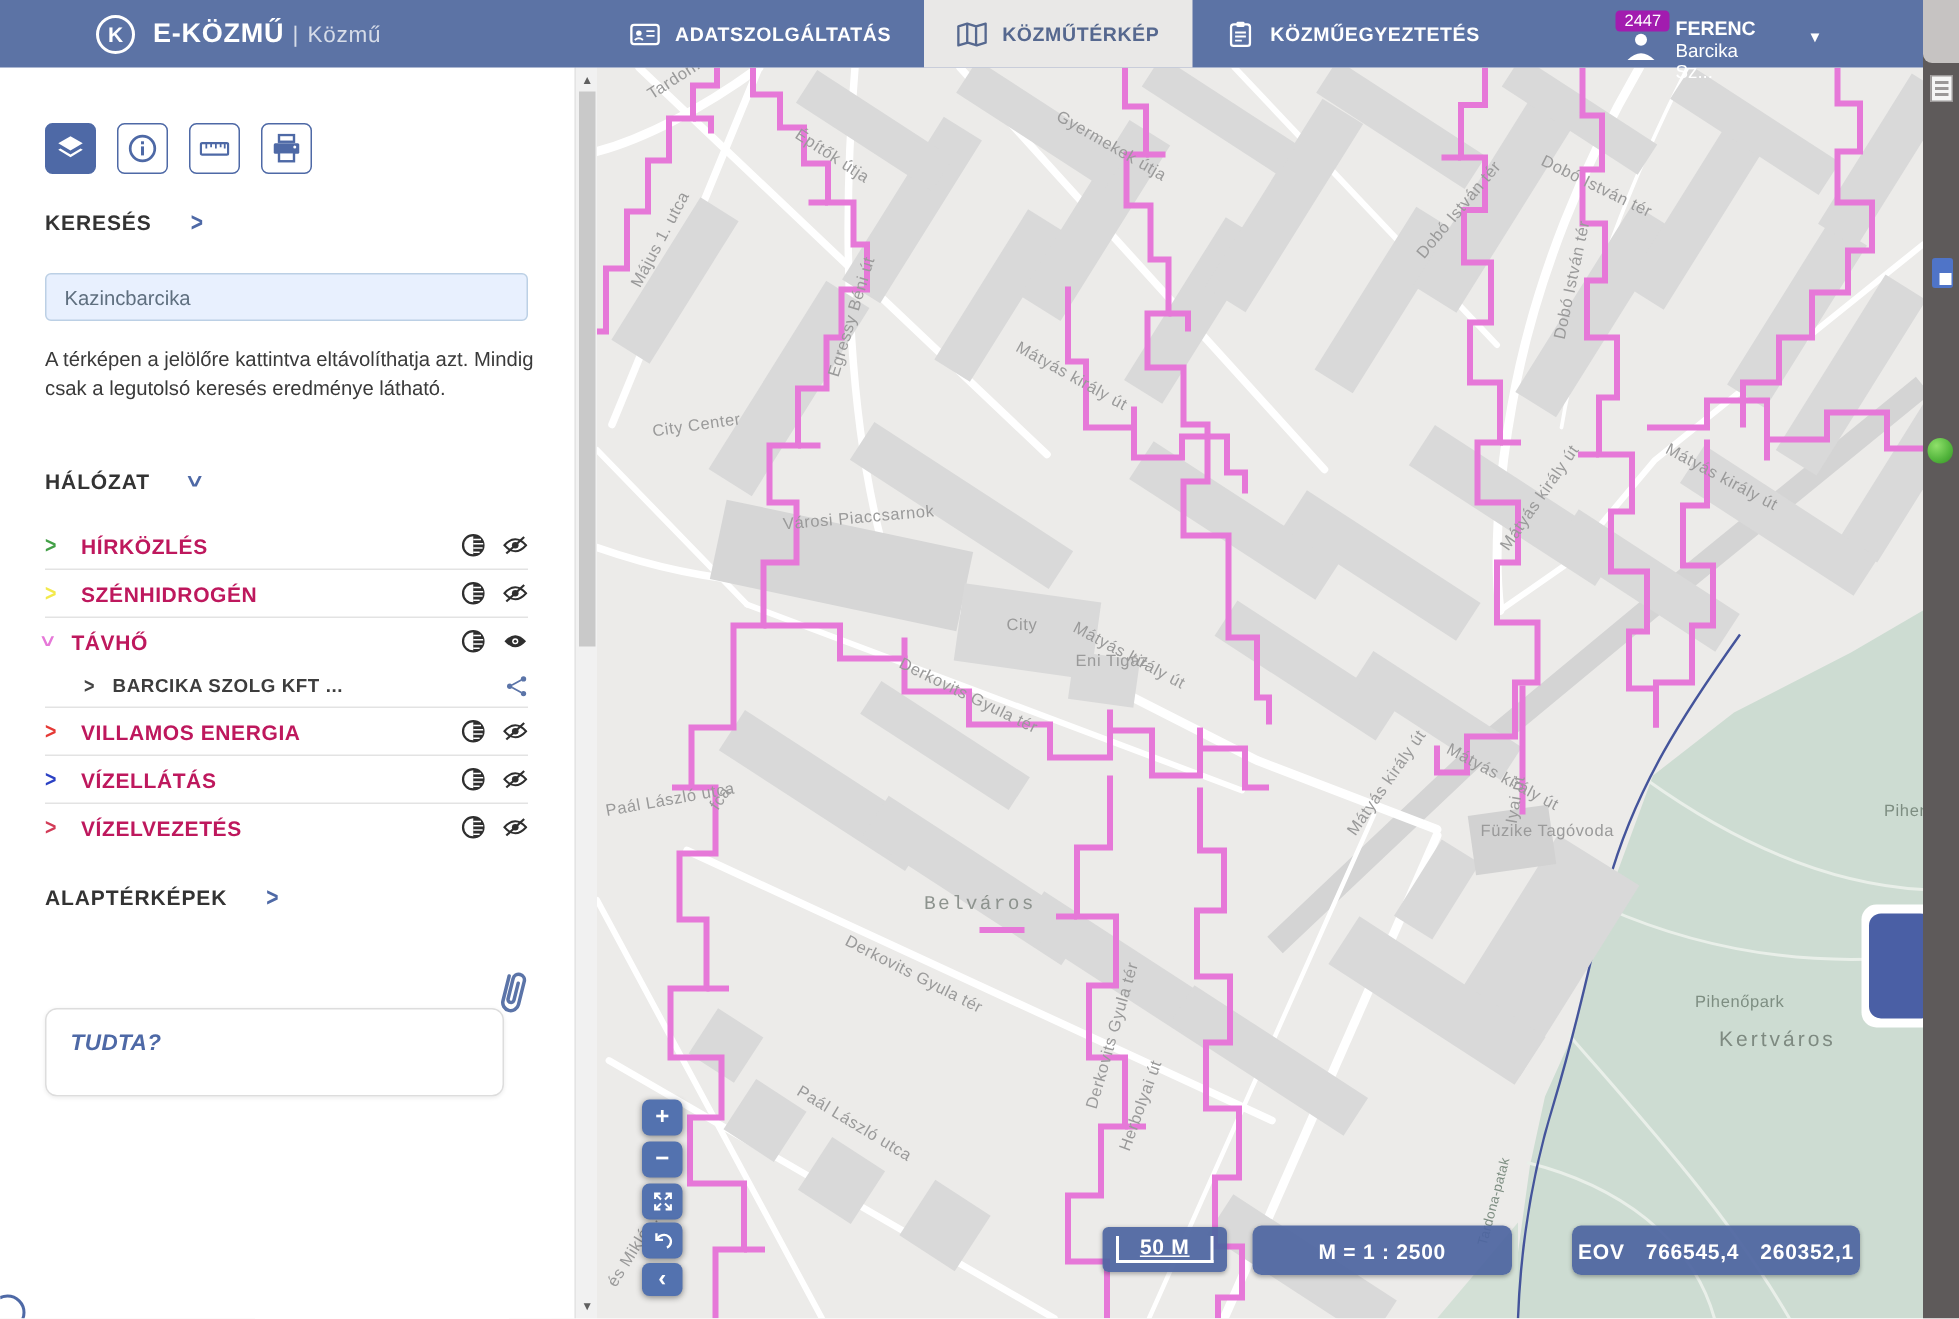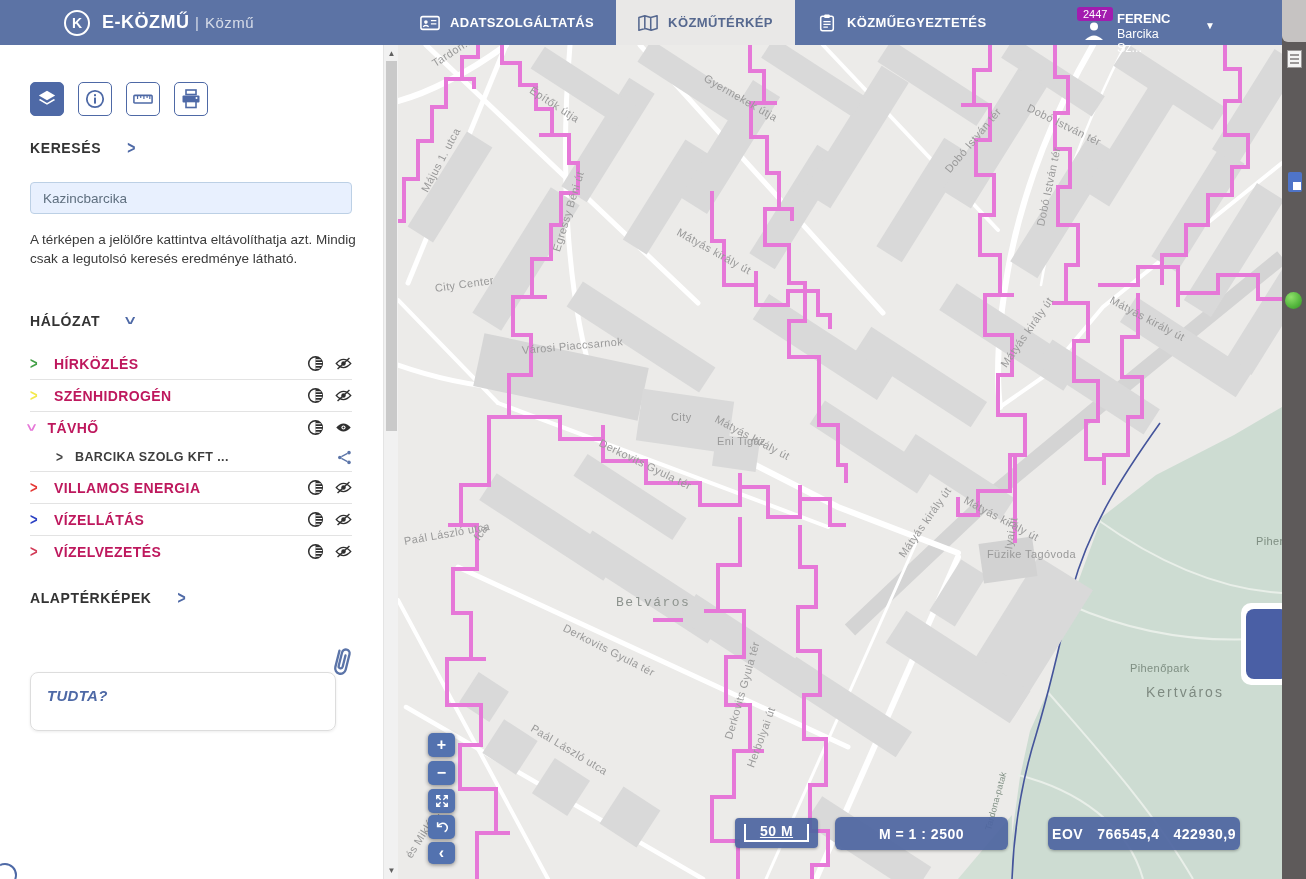--- a/index.html
+++ b/index.html
@@ -498,21 +498,21 @@
     <div class="scalebox" style="left:337px;top:773px;width:83px;height:30px;">
       <div class="sb-bracket"></div>
       <span style="position:relative;top:-2px;text-decoration:underline;">50 M</span>
     </div>
     <div class="scalebox" style="left:437px;top:772px;width:173px;height:33px;border-radius:6px;">
       <span>M = 1 : 2500</span>
     </div>
     <div class="scalebox eov" style="left:650px;top:772px;width:192px;height:33px;border-radius:6px;">
       <span>EOV</span>
       <span>766545,4</span>
-      <span>422930,9</span>
+      <span>260352,1</span>
     </div>
   </div>
 
   <div class="strip">
     <div class="corner"></div>
     <div class="doc-ic"></div>
     <div class="blue-ic"></div>
     <div class="green-ic"></div>
   </div>
 

